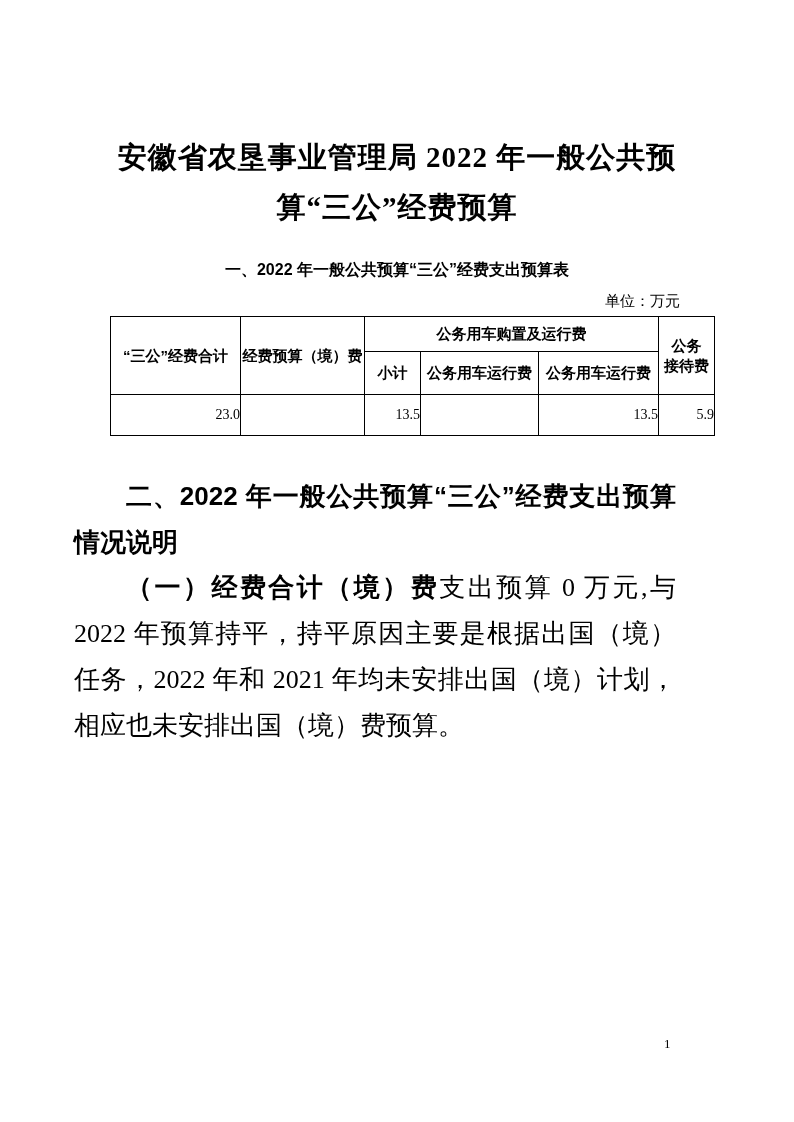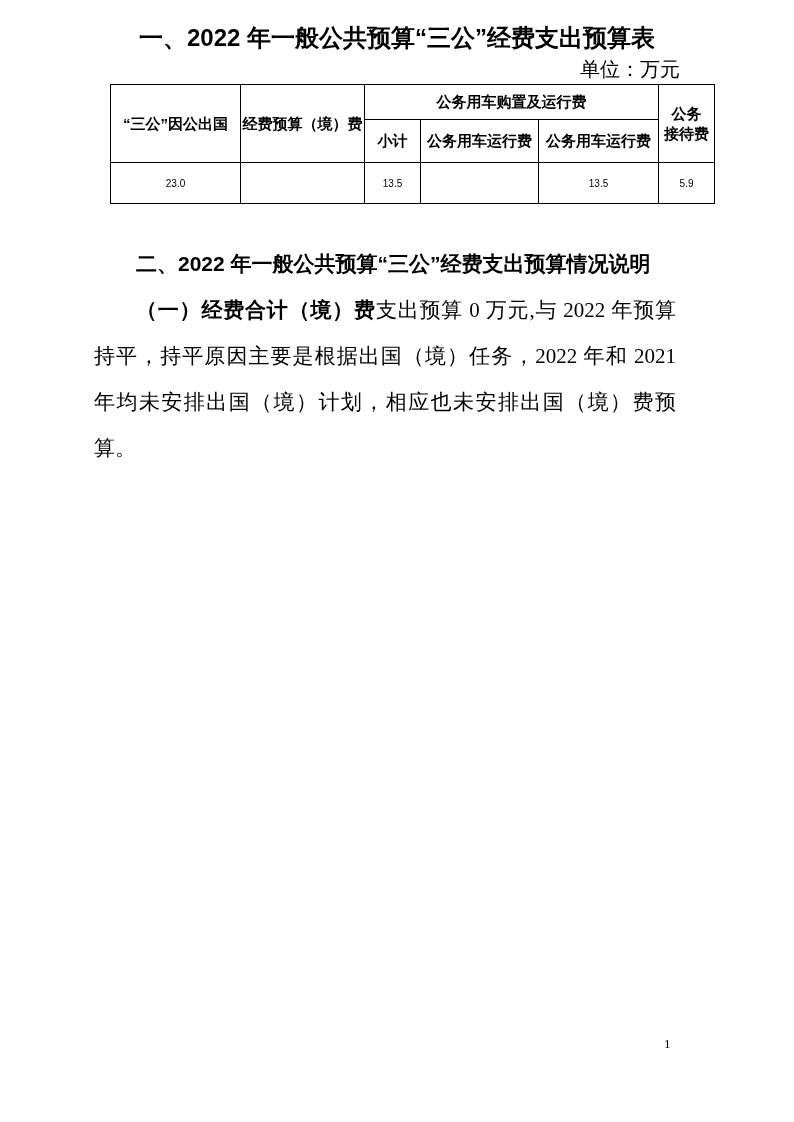--- a/index.html
+++ b/index.html
@@ -19,30 +19,30 @@
     text-align: center;
     font-size: 29px;
     line-height: 50px;
     font-weight: bold;
     letter-spacing: 1px;
   }
   
   .section-one-heading {
     margin-top: 24px;
     text-align: center;
-    font-size: 24px;
+    font-size: 16px;
     line-height: 28px;
     font-weight: bold;
     font-family: "Liberation Sans", "DejaVu Sans", sans-serif;
   }
   
   .unit-label {
     margin: 8px 114px 6px 0;
     text-align: right;
-    font-size: 20px;
+    font-size: 15px;
     line-height: 18px;
   }
   
   .budget-table {
     width: 604px;
     margin-left: 110px;
     border-collapse: collapse;
     table-layout: fixed;
   }
   .budget-table th, .budget-table td {
@@ -55,27 +55,28 @@
   .budget-table th {
     font-family: "Liberation Sans", "DejaVu Sans", sans-serif;
     font-size: 15px;
     font-weight: bold;
     line-height: 20px;
   }
   .budget-table .row-group th { height: 34px; }
   .budget-table .row-sub th   { height: 42px; }
   .budget-table td {
     height: 40px;
-    font-size: 10px;
-    font-family: Liberation Sans, sans-serif;
+    font-size: 14px;
+    font-family: Liberation Serif, serif;
+    text-align: right;
   }
   
   .content {
-    margin: 37px 118px 0 94px;
-    font-size: 21px;
+    margin: 37px 118px 0 74px;
+    font-size: 26px;
     line-height: 46px;
     text-align: justify;
   }
   .content p { margin: 0; text-indent: 2em; }
   .section-two-heading {
     font-weight: bold;
     font-family: "Liberation Sans", "DejaVu Sans", sans-serif;
   }
   .bold-run { font-weight: bold; }
   
@@ -85,37 +86,41 @@
     top: 1036px;
     font-size: 13px;
     line-height: 16px;
   }
 </style>
 </head>
 <body>
 
 <div class="page">
 
+  <div class="doc-title">
+    <div>安徽省农垦事业管理局 2022 年一般公共预</div>
+    <div>算“三公”经费预算</div>
+  </div>
 
   <div class="section-one-heading">一、2022 年一般公共预算“三公”经费支出预算表</div>
 
   <div class="unit-label">单位：万元</div>
 
   <table class="budget-table">
     <colgroup>
       <col style="width:130px">
       <col style="width:124px">
       <col style="width:56px">
       <col style="width:118px">
       <col style="width:120px">
       <col style="width:56px">
     </colgroup>
     <tbody>
         <tr class="row-group">
-      <th rowspan="2">“三公”因公出国</th>
+      <th rowspan="2">“三公”经费合计</th>
       <th rowspan="2">经费预算（境）费</th>
       <th colspan="3">公务用车购置及运行费</th>
       <th rowspan="2">
         <div>公务</div>
         <div>接待费</div>
       </th>
     </tr>
     <tr class="row-sub">
       <th>小计</th>
       <th>公务用车运行费</th>

